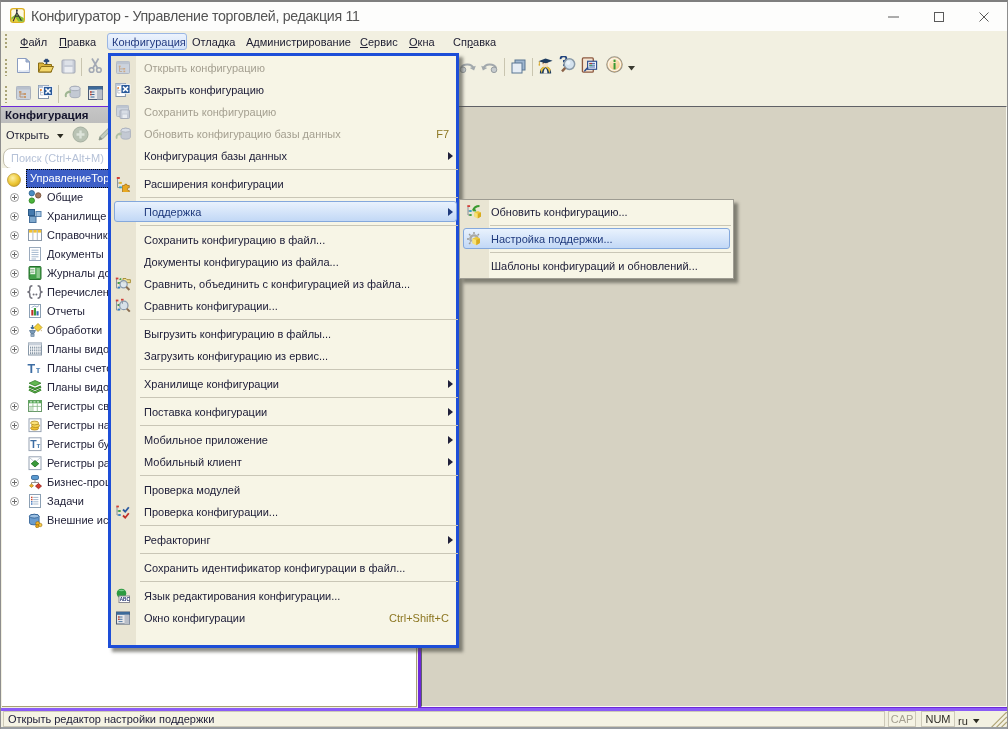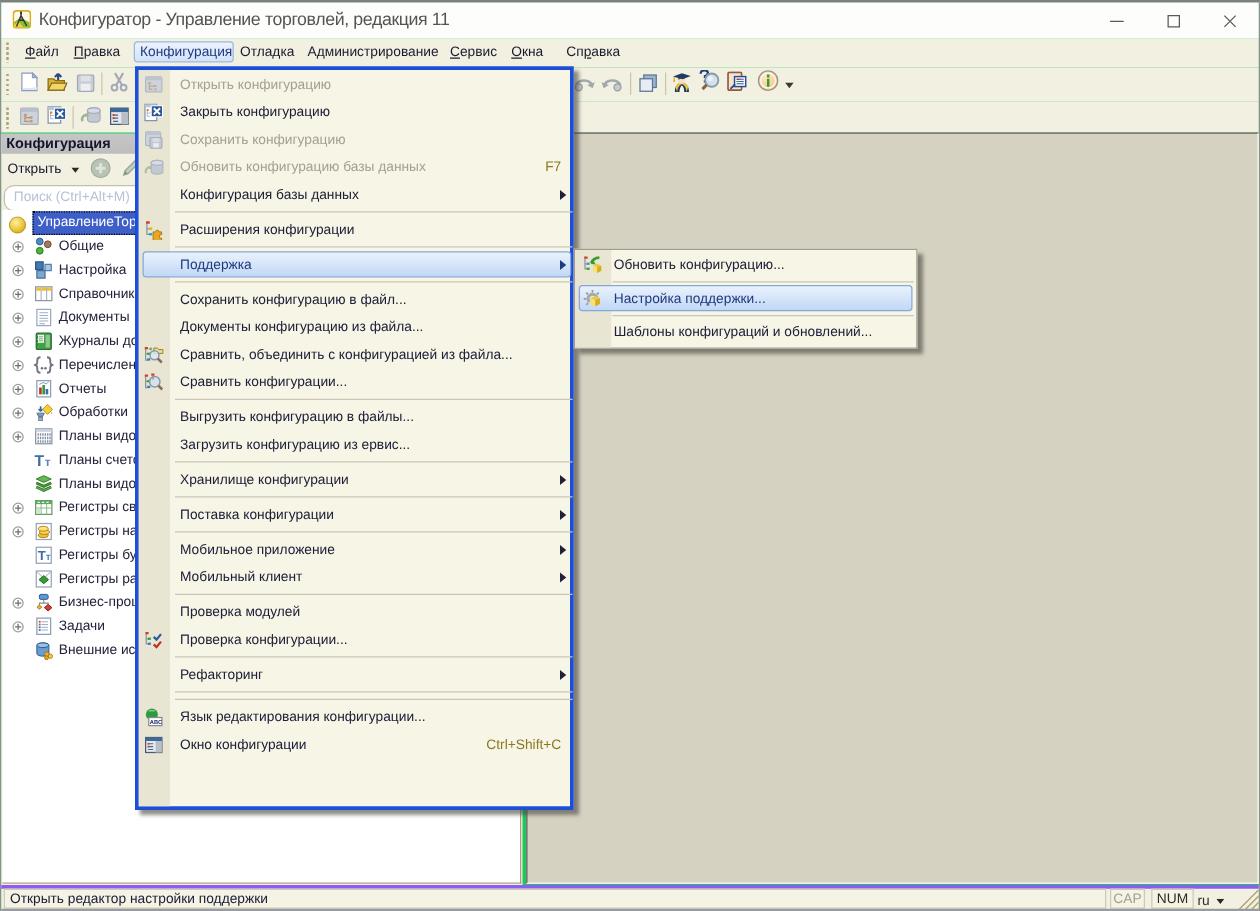--- a/index.html
+++ b/index.html
@@ -1,20 +1,20 @@
 <!DOCTYPE html>
 <html lang="ru"><head>
 <meta charset="utf-8">
 <style>
   * { margin:0; padding:0; box-sizing:border-box; }
   html,body { width:1008px; height:729px; overflow:hidden; }
   body { font-family:"Liberation Sans", sans-serif; font-size:11px; color:#23233a; position:relative;
          background:#d6d2c2; }
   .win { position:absolute; left:0; top:0; width:1008px; height:729px;
-         border:1px solid #8e8e8e; border-top:2px solid #7f7f7f; background:#22c55e; }
+         border:1px solid #8e8e8e; border-top:2px solid #7f7f7f; background:#6d28d9; }
   
   .title { position:absolute; left:0; top:0; width:1006px; height:29px; background:#fdfdfc; }
   .title .txt { position:absolute; left:30px; top:6px; font-size:14.2px; color:#545454; letter-spacing:-0.3px; }
   
   .menubar { position:absolute; left:0; top:29px; width:1006px; height:23px; background:#f2f0e1; }
   .mb { position:absolute; top:2px; height:19px; line-height:18px; color:#1c1c30; }
   .mb u { text-decoration-thickness:1px; }
   .mbsel { position:absolute; left:106px; top:2px; width:80px; height:17px; border:1px solid #9ab6e4;
            border-radius:3px; background:linear-gradient(#ecf3fd,#d2e2f9); }
   
@@ -278,21 +278,21 @@
           </svg>
           <span class="txt">Общие</span>
         </div>
       <div class="trow" style="top:39px">
           <div class="plus"></div>
           <svg class="ic" width="16" height="16" viewBox="0 0 16 16">
             <rect x="1.5" y="1.5" width="6" height="6" fill="#4479ad" stroke="#2c5a88"></rect>
             <rect x="9" y="3.5" width="5" height="5" fill="#a8c8e4" stroke="#5580ac"></rect>
             <rect x="2.5" y="8.5" width="6.5" height="6" fill="#7fa8cc" stroke="#46709c"></rect>
           </svg>
-          <span class="txt">Настройка</span>
+          <span class="txt">Хранилище</span>
         </div>
       <div class="trow" style="top:58px">
           <div class="plus"></div>
           <svg class="ic" width="16" height="16" viewBox="0 0 16 16">
             <rect x="1.5" y="2.5" width="13" height="11" fill="#fff" stroke="#8a98a8"></rect>
             <rect x="2" y="3" width="3.6" height="2.6" fill="#f2c12e"></rect>
             <rect x="6.2" y="3" width="3.6" height="2.6" fill="#f2c12e"></rect>
             <rect x="10.4" y="3" width="3.8" height="2.6" fill="#f2c12e"></rect>
             <path d="M5.9 3 v10 M10.3 3 v10" stroke="#aab4c0" stroke-width="0.9"></path>
           </svg>
@@ -572,20 +572,21 @@
             <path d="M2 7 h3" stroke="#8a949e"></path>
             <rect x="1.3" y="1.6" width="2.6" height="1.8" fill="#d04038"></rect>
             <rect x="3.3" y="6.1" width="2.4" height="1.8" fill="#38a038"></rect>
             <rect x="3.3" y="10.1" width="2.4" height="1.8" fill="#3080c8"></rect>
             <path d="M8 5.5 l2.2 2.2 l3.6 -4.4" stroke="#2c5aa0" stroke-width="1.8" fill="none"></path>
             <path d="M8 11.5 l2.2 2.2 l3.6 -4.4" stroke="#c03028" stroke-width="1.8" fill="none"></path>
           </svg>Проверка конфигурации...</div>
       <div class="sep"></div>
       <div class="mi">Рефакторинг<div class="arr"></div></div>
       <div class="sep"></div>
+      <div class="mi">Сохранить идентификатор конфигурации в файл...</div>
       <div class="sep"></div>
       <div class="mi"><svg class="mic" width="16" height="16" viewBox="0 0 16 16">
             <circle cx="6.5" cy="5.5" r="4.8" fill="#2c9a40"></circle>
             <path d="M3 2.5 q3.5 -1.5 7 0 q-3.5 1.5 -7 0" fill="#7ac88a"></path>
             <rect x="4" y="8" width="10.5" height="6.5" fill="#fff" stroke="#8a8a94"></rect>
             <text x="4.8" y="13.4" font-family="Liberation Sans" font-size="4.6" font-weight="bold" fill="#1a2a6a">ABC</text>
           </svg>Язык редактирования конфигурации...</div>
       <div class="mi"><svg class="mic" width="16" height="16" viewBox="0 0 16 16">
             <rect x="1.5" y="2" width="13" height="12" fill="#e8e8ea" stroke="#4a5a74"></rect>
             <rect x="1.5" y="2" width="13" height="2.8" fill="#3c6a9a"></rect>

